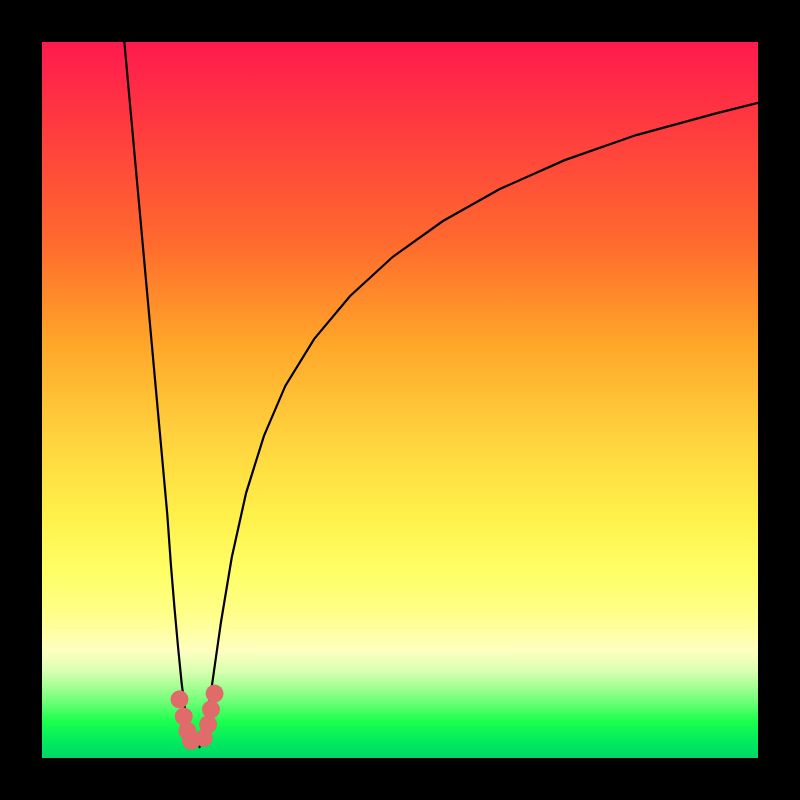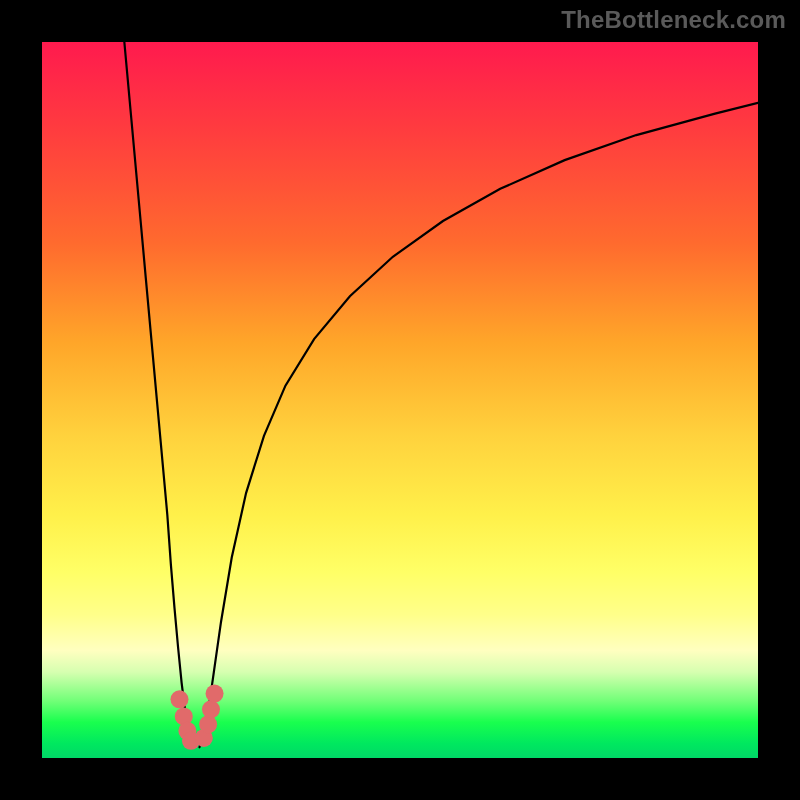--- a/index.html
+++ b/index.html
@@ -56,21 +56,20 @@
     top: 0;
     left: 0;
     width: 716px;
     height: 716px;
   }
 </style>
 </head>
 <body>
 
 <div class="frame">
-  <div class="watermark">TheBottleneck.com</div>
   <div class="plot">
     <svg class="curve" viewBox="0 0 716 716" preserveAspectRatio="none">
       <path id="curve-left" fill="none" stroke-width="2.2" stroke-linecap="round" d="M82.34 0.00 L89.50 78.76 L96.66 157.52 L103.82 236.28 L110.98 315.04 L118.14 393.80 L125.30 472.56 L128.88 522.68 L132.46 565.64 L136.04 605.02 L139.62 640.82 L143.20 669.46 L146.78 690.94 L150.36 705.26" stroke="#000000"></path>
       <path id="curve-right" fill="none" stroke-width="2.2" stroke-linecap="round" d="M157.52 705.26 L161.10 693.09 L164.68 676.62 L168.26 655.14 L171.84 630.08 L179.00 579.96 L189.74 515.52 L204.06 451.08 L221.96 393.80 L243.44 343.68 L272.08 297.14 L307.88 254.18 L350.84 214.80 L400.96 179.00 L458.24 146.78 L522.68 118.14 L594.28 93.08 L673.04 71.60 L716.00 60.86" stroke="#000000"></path>
       <g id="markers">
           <circle cx="137.47" cy="657.29" r="9" fill="#e16a6a" stroke="#c95555" stroke-width="0"></circle>
           <circle cx="141.77" cy="674.47" r="9" fill="#e16a6a" stroke="#c95555" stroke-width="0"></circle>
           <circle cx="145.35" cy="688.79" r="9" fill="#e16a6a" stroke="#c95555" stroke-width="0"></circle>
           <circle cx="148.93" cy="698.82" r="9" fill="#e16a6a" stroke="#c95555" stroke-width="0"></circle>
           <circle cx="161.82" cy="695.95" r="9" fill="#e16a6a" stroke="#c95555" stroke-width="0"></circle>

